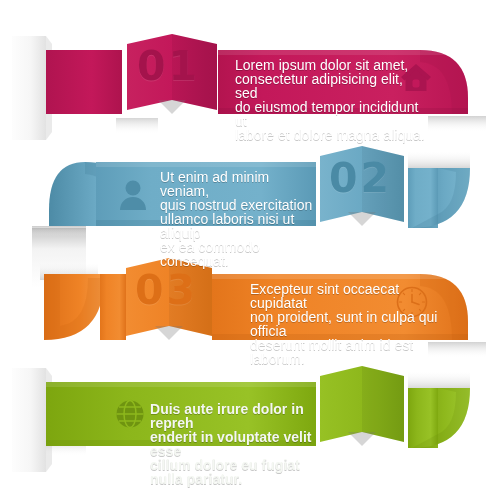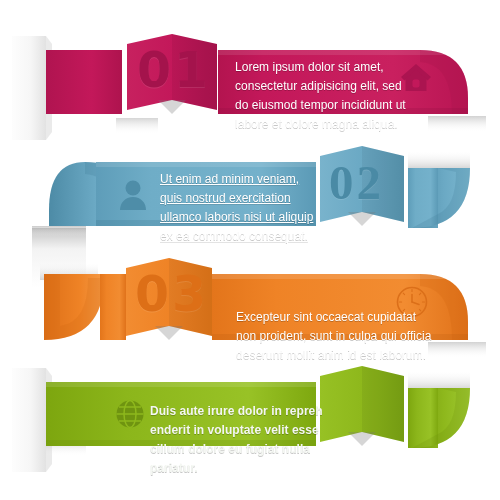--- a/index.html
+++ b/index.html
@@ -25,33 +25,33 @@
     top: 0;
     width: 500px;
     height: 500px;
     pointer-events: none;
   }
   .svg-layer * { pointer-events: auto; }
 
   .txt {
     position: absolute;
     color: #ffffff;
-    font-size: 12px;
-    line-height: 19px;
+    font-size: 14px;
+    line-height: 14px;
     letter-spacing: 0.02px;
     white-space: pre-line;
     text-shadow: 0 0.5px 0.6px rgba(0,0,0,0.22);
   }
   .txt.light { color: #f4f7f2; font-weight: bold; }
 
   .numlabel {
     position: absolute;
     font-family: "DejaVu Sans", sans-serif;
     font-weight: bold;
-    font-size: 49px;
+    font-size: 41px;
     letter-spacing: 3px;
     line-height: 1;
     user-select: none;
   }
 </style>
 </head>
 <body>
 
 <div id="stage">
 
@@ -265,27 +265,27 @@
       </g>
     </g>
   </svg>
 
   <div class="txt" style="left:235px; top:58px; width:190px;">Lorem ipsum dolor sit amet,
 consectetur adipisicing elit, sed
 do eiusmod tempor incididunt ut
  labore et dolore magna aliqua.</div>
   <div class="numlabel" style="left:137px; top:46px; color:#a4134c; text-shadow:0 1px 0 rgba(255,255,255,0.10);">01</div>
 
-  <div class="txt" style="left:160px; top:170px; width:160px;text-decoration:underline;">Ut enim ad minim veniam,
+  <div class="txt" style="left:160px; top:170px; width:160px;">Ut enim ad minim veniam,
 quis nostrud exercitation
 ullamco laboris nisi ut aliquip
 ex ea commodo consequat.</div>
-  <div class="numlabel" style="left:329px; top:158px; color:#4a8aa5; text-shadow:0 1px 0 rgba(255,255,255,0.10);font-family:Liberation Serif, serif;">02</div>
-
-  <div class="txt" style="left:236px; top:282px; width:200px;margin-top:26px;">Excepteur sint occaecat cupidatat
+  <div class="numlabel" style="left:329px; top:158px; color:#4a8aa5; text-shadow:0 1px 0 rgba(255,255,255,0.10);">02</div>
+
+  <div class="txt" style="left:250px; top:282px; width:200px;">Excepteur sint occaecat cupidatat
 non proident, sunt in culpa qui officia
 deserunt mollit anim id est laborum.</div>
   <div class="numlabel" style="left:135px; top:270px; color:#dd6f17; text-shadow:0 1px 0 rgba(255,255,255,0.10);">03</div>
 
   <div class="txt light" style="left:150px; top:402px; width:180px;">Duis aute irure dolor in repreh
 enderit in voluptate velit esse
 cillum dolore eu fugiat nulla pariatur.</div>
 
 </div>
 

